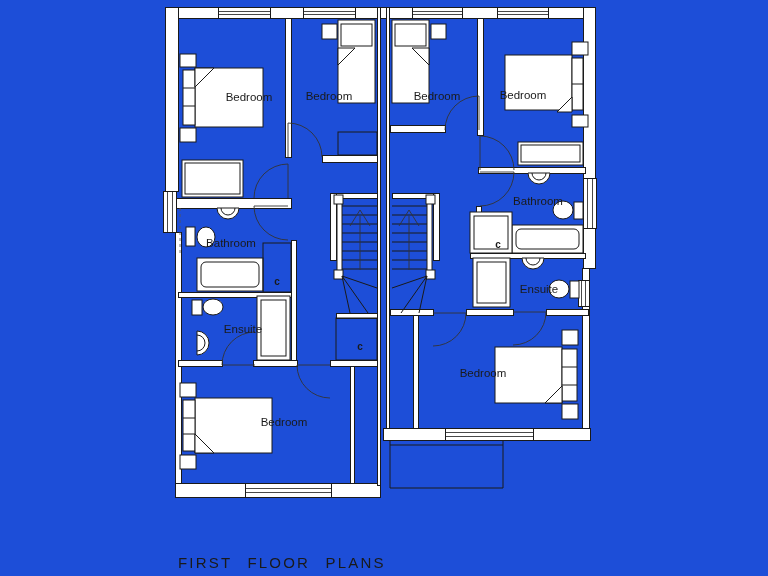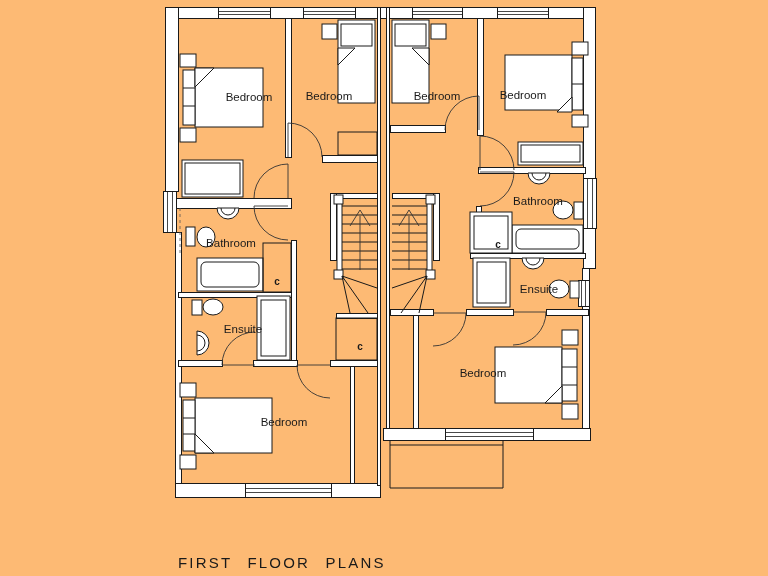--- a/index.html
+++ b/index.html
@@ -1,16 +1,16 @@
 <!DOCTYPE html>
 <html><head>
 <meta charset="utf-8">
 <style>
   html,body{margin:0;padding:0;background:#ffffff;}
-  .page{position:relative;width:768px;height:576px;background:#fdba74;overflow:hidden;
+  .page{position:relative;width:768px;height:576px;background:#1d4ed8;overflow:hidden;
         font-family:"Liberation Sans", sans-serif;}
   svg{position:absolute;left:0;top:0;}
   .wall{fill:#ffffff;stroke:#1a1a1a;stroke-width:1;shape-rendering:crispEdges;}
   .thin{fill:none;stroke:#1a1a1a;stroke-width:1;}
   .fixt{fill:#ffffff;stroke:#1a1a1a;stroke-width:1;}
   .lineal{stroke:#1a1a1a;stroke-width:1;fill:none;}
   .arc{stroke:#333333;stroke-width:0.9;fill:none;}
   .glaz{stroke:#1a1a1a;stroke-width:0.8;fill:none;shape-rendering:crispEdges;}
   .winbox{fill:#ffffff;stroke:#1a1a1a;stroke-width:1;shape-rendering:crispEdges;}
   .roomlabel{font-family:"Liberation Sans",sans-serif;font-size:11.5px;fill:#1a1a1a;text-anchor:middle;}

